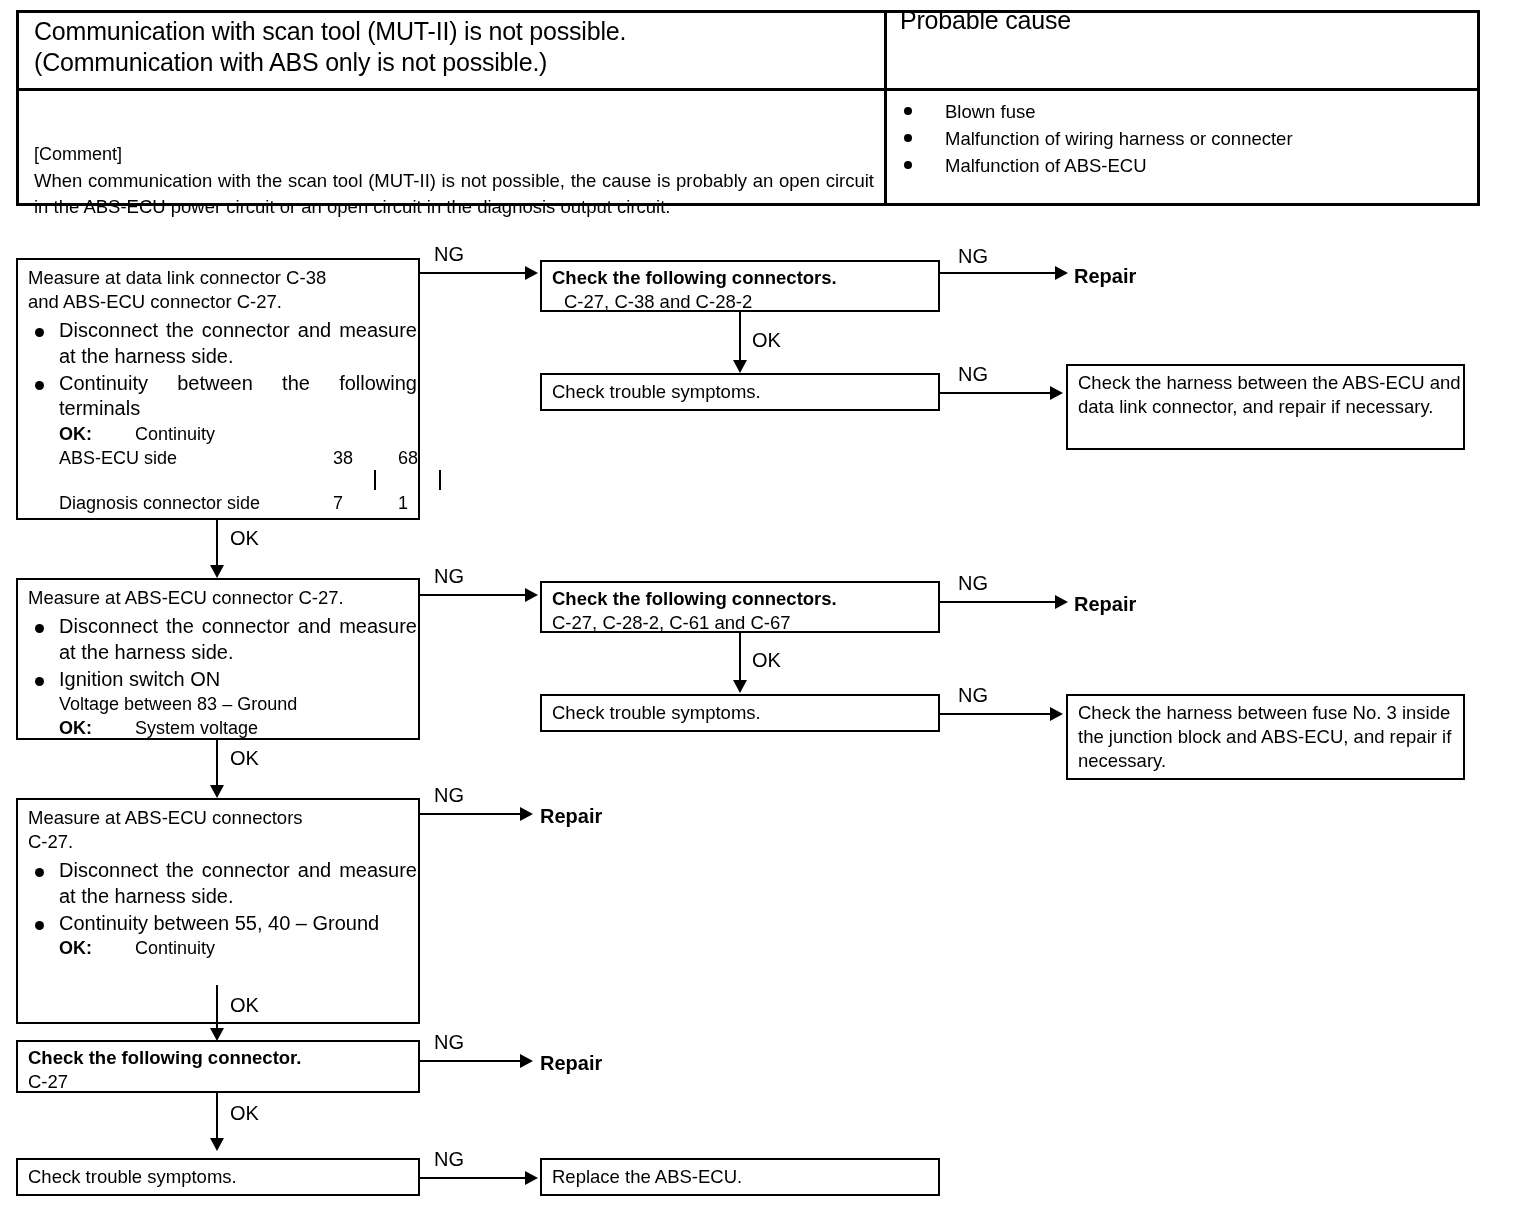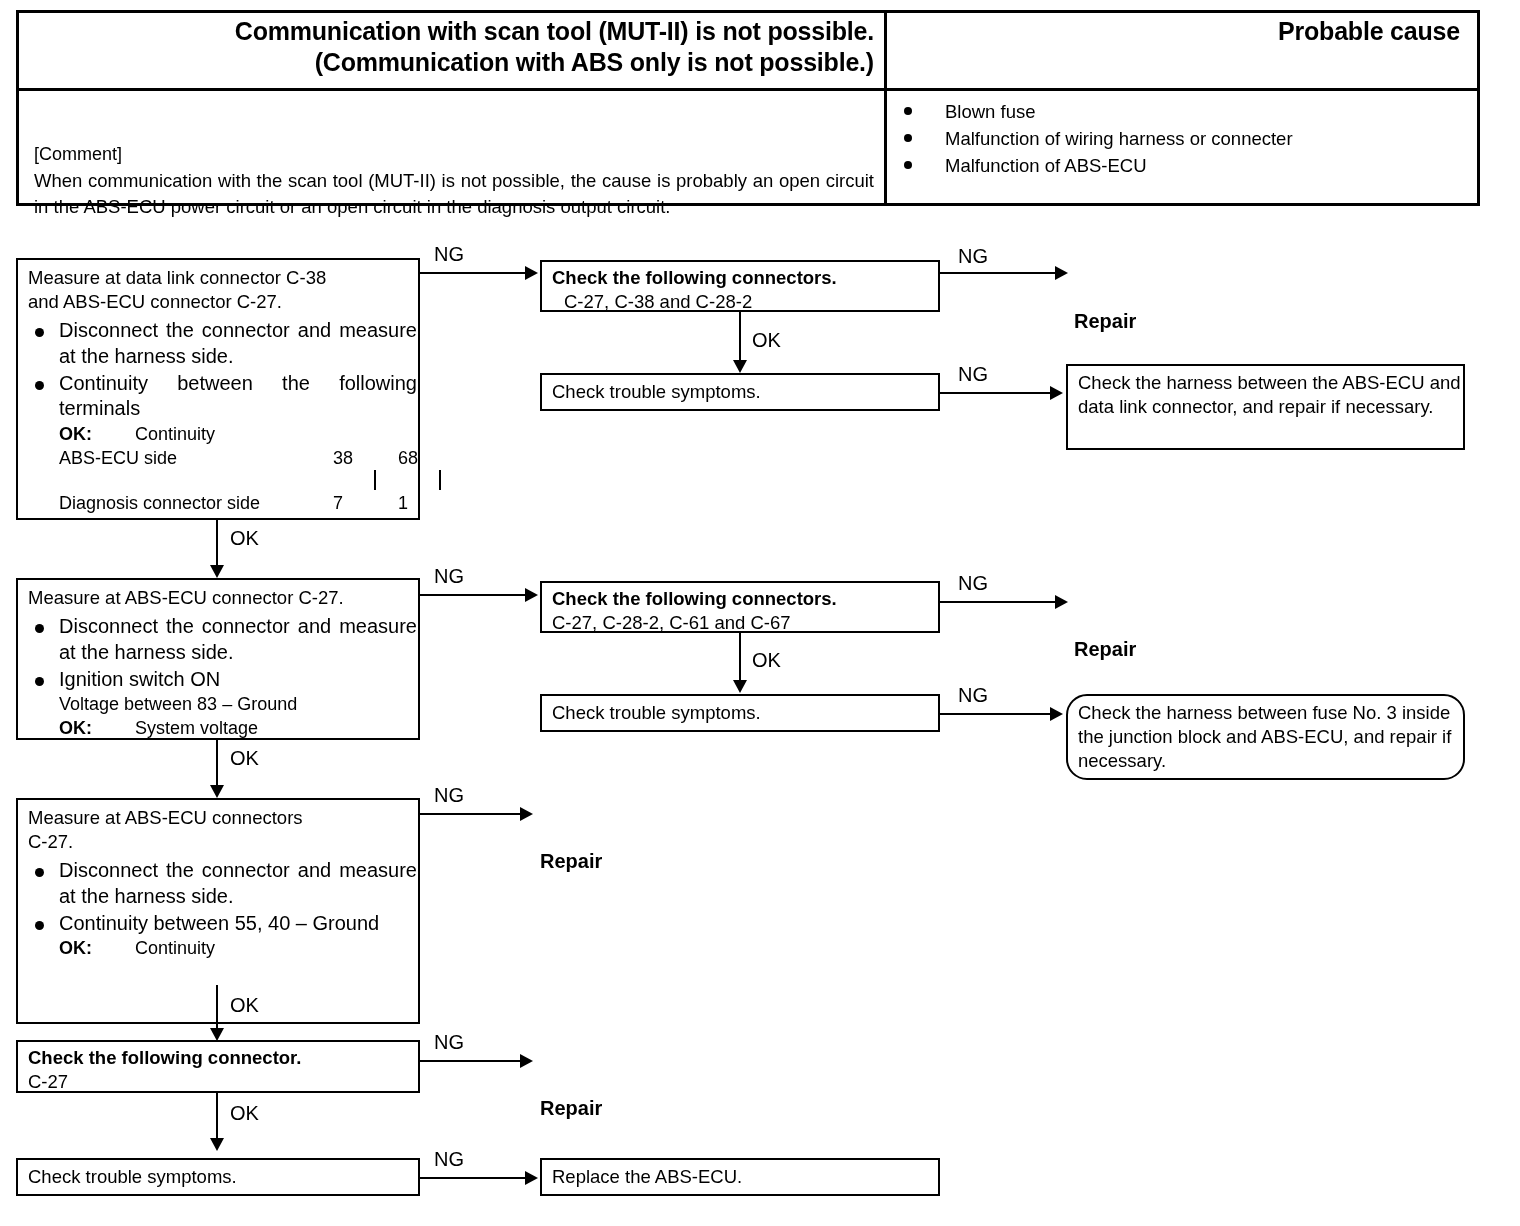--- a/index.html
+++ b/index.html
@@ -9,24 +9,24 @@
     color:#000;overflow:hidden;
   }
   .abs{position:absolute;box-sizing:border-box;}
 
   
   #header-table{left:16px;top:10px;width:1464px;height:196px;border:3px solid #000;}
   #hdr-divider{left:884px;top:10px;width:3px;height:196px;background:#000;}
   #hdr-rowline{left:16px;top:88px;width:1464px;height:3px;background:#000;}
 
   .hdr-title{
-    font-size:25px;font-weight:bold;line-height:1.22;letter-spacing:-0.2px;text-align:right;
+    font-size:25px;font-weight:normal;line-height:1.22;letter-spacing:-0.2px;
   }
   #symptom-title{left:34px;top:16px;width:840px;}
-  #cause-title{left:900px;top:16px;width:560px;}
+  #cause-title{left:900px;top:5px;width:560px;}
 
   .body-text{font-size:18.5px;line-height:1.42;}
   #comment-block{left:34px;top:98px;width:840px;text-align:justify;margin-top:44px;}
   #comment-label{font-size:18px;}
 
   #cause-list{left:900px;top:98px;width:560px;list-style:none;margin:0;padding:0;}
   #cause-list li{
     font-size:18.5px;line-height:1.47;position:relative;padding-left:45px;
   }
   #cause-list li::before{
@@ -68,21 +68,21 @@
   .vline{background:#000;width:2px;}
   .arrow-r{
     width:0;height:0;border-left:13px solid #000;
     border-top:7px solid transparent;border-bottom:7px solid transparent;
   }
   .arrow-d{
     width:0;height:0;border-top:13px solid #000;
     border-left:7px solid transparent;border-right:7px solid transparent;
   }
   .edge-lbl{font-size:20px;line-height:1;}
-  .repair-lbl{font-size:20px;font-weight:bold;line-height:1;margin-top:45px;}
+  .repair-lbl{font-size:20px;font-weight:bold;line-height:1;}
 </style>
 </head>
 <body>
 
 <div class="abs" id="header-table"></div>
 <div class="abs" id="hdr-divider"></div>
 <div class="abs" id="hdr-rowline"></div>
 
 <div class="abs hdr-title" id="symptom-title">
   <div>Communication with scan tool (MUT-II) is not possible.</div>
@@ -209,21 +209,21 @@
 <div class="abs fbox" style="left:540px;top:694px;width:400px;height:38px;">
   <div class="fbox-inner" style="padding-top:5px;">
     <div class="fb-title">Check trouble symptoms.</div>
   </div>
 </div>
 
 <div class="abs hline" style="left:940px;top:713px;width:110px;"></div>
 <div class="abs arrow-r" style="left:1050px;top:707px;"></div>
 <div class="abs edge-lbl" style="left:958px;top:685px;">NG</div>
 
-<div class="abs fbox" style="left:1066px;top:694px;width:399px;height:86px;border-radius:21px;">
+<div class="abs fbox" style="left:1066px;top:694px;width:399px;height:86px;">
   <div class="fbox-inner" style="padding-top:5px;">
     <div class="fb-title">Check the harness between fuse No. 3 inside the junction block and ABS-ECU, and repair if necessary.</div>
   </div>
 </div>
 
 <div class="abs vline" style="left:216px;top:740px;height:45px;"></div>
 <div class="abs arrow-d" style="left:210px;top:785px;"></div>
 <div class="abs edge-lbl" style="left:230px;top:748px;">OK</div>
 
 <div class="abs fbox" style="left:16px;top:798px;width:404px;height:226px;">

